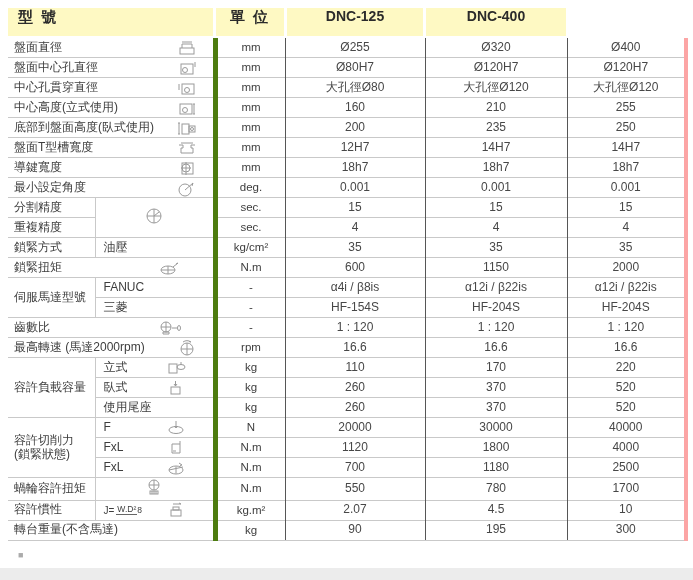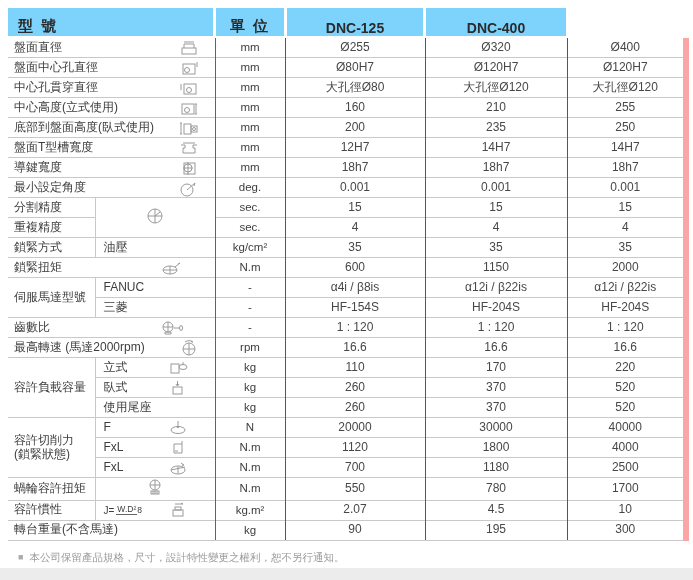--- a/index.html
+++ b/index.html
@@ -5,44 +5,44 @@
   html,body{margin:0;padding:0;}
   body{
     width:693px;height:580px;position:relative;background:#ffffff;
     font-family:"Liberation Sans","DejaVu Sans",sans-serif;
     -webkit-font-smoothing:antialiased;overflow:hidden;
   }
   .wrap{padding:8px 0 0 8px;width:678px;}
 
   
   .hdr{display:grid;grid-template-columns:205px 68px 136px 140px 117px;column-gap:3px;height:28px;margin-bottom:2px;}
-  .hcell{background:#7dd3fc;display:flex;align-items:flex-end;justify-content:center;
+  .hcell{background:#fef9c3;display:flex;align-items:flex-start;justify-content:center;
          font-weight:bold;font-size:14px;color:#2b2b2b;}
   .hcell.model{justify-content:flex-start;padding-left:10px;font-size:15px;letter-spacing:2px;}
   .hcell.unit{font-size:15px;letter-spacing:2px;}
 
   
   table{border-collapse:collapse;table-layout:fixed;width:678px;}
   col.c1{width:87px}col.c2{width:120px}col.c3{width:70px}
   col.c4{width:140px}col.c5{width:142px}col.c6{width:119px}
   td{height:19px;padding:0;font-size:12px;color:#3d3d3d;border-top:1px solid #c9c9c9;
      overflow:hidden;vertical-align:middle;line-height:1.15;}
   tr:first-child td{border-top:none;}
   tbody tr:last-child td{border-bottom:1px solid #c9c9c9;}
 
   .cell-label{text-align:left;}
   .lab-flex{display:flex;justify-content:space-between;align-items:center;padding:0 13px 0 6px;height:19px;}
   .lab-flex.mid{padding-right:30px;}
   .cell-group{text-align:left;padding-left:6px;white-space:pre-line;}
   .cell-sub{border-left:1px solid #c9c9c9;text-align:left;}
   .sub-flex{display:flex;justify-content:space-between;align-items:center;padding:0 24px 0 8px;height:19px;}
   .cell-subicon{border-left:1px solid #c9c9c9;text-align:center;}
-  .cell-unit{border-left:1px solid #4d7c0f;border-right:1px solid #565656;text-align:center;font-size:11.5px;}
+  .cell-unit{border-left:5px solid #4d7c0f;border-right:1px solid #565656;text-align:center;font-size:11.5px;}
   .cell-val{border-left:1px solid #565656;text-align:center;color:#474747;}
-  .cell-val:last-child{border-right:6px solid #fca5a5;margin-top:16px;}
+  .cell-val:last-child{border-right:4px solid #fca5a5;margin-top:16px;}
 
   .icon{display:inline-flex;align-items:center;flex:0 0 auto;}
   .icon svg{display:block;}
 
   .formula{display:inline-flex;align-items:center;gap:2px;font-size:10px;color:#3d3d3d;}
   .frac{display:inline-flex;flex-direction:row;align-items:center;font-size:8.5px;line-height:1.1;}
   .frac .num{border-bottom:1px solid #666;padding:0 1px;}
 
   
   .note{margin:10px 0 0 10px;display:flex;align-items:center;gap:6px;
@@ -485,17 +485,16 @@
           <td class="cell-unit">kg</td>
           <td class="cell-val">90</td>
           <td class="cell-val">195</td>
           <td class="cell-val">300</td>
         </tr>
       </tbody>
   </table>
 
   <div class="note">
     <span class="note-sq">■</span>
-    <span>本公司保留產品規格，尺寸，設計特性變更之權利，恕不另行通知。</span>
   </div>
 </div>
 
 <div class="bottom-band"></div>
 
 </body></html>

